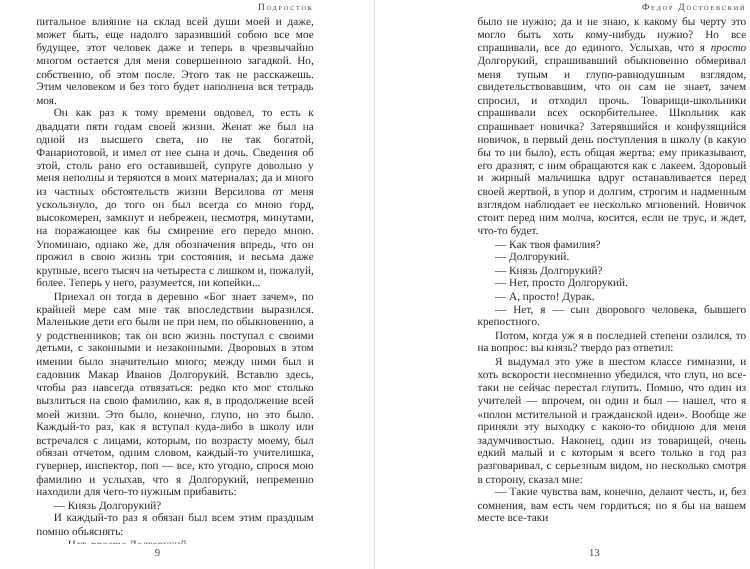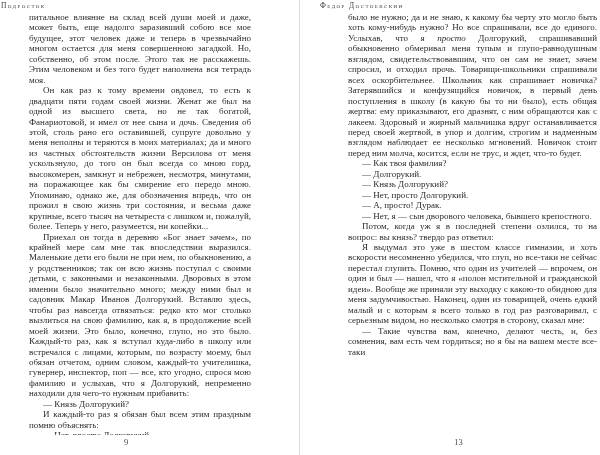--- a/index.html
+++ b/index.html
@@ -10,23 +10,23 @@
   }
   .spread {
     position: relative; display: flex;
     width: 600px; height: 455px; background: #fff;
   }
   .page {
     box-sizing: border-box; height: 455px;
     display: flex; flex-direction: column;
   }
   .page-left  { width: 299px; padding: 0 48px 0 1px; }
-  .page-right { width: 301px; padding: 0 3px 0 20px; border-left: 1px solid #dcdcdc; }
+  .page-right { width: 301px; padding: 0 3px 0 54px; border-left: 1px solid #dcdcdc; }
   .running-head {
-    flex: none; text-align: left;
+    flex: none; text-align: right;
     font-size: 7.5px; line-height: 12px; height: 12px;
     font-variant: small-caps; letter-spacing: 1.4px;
     color: #3e3e3e; white-space: nowrap;
   }
   .text-block {
     flex: 1 1 auto; overflow: hidden;
     font-size: 9px; line-height: 10.45px;
     color: #2b2b2b; text-align: justify; margin-left: 28px;
   }
   .text-block p { margin: 0; }

